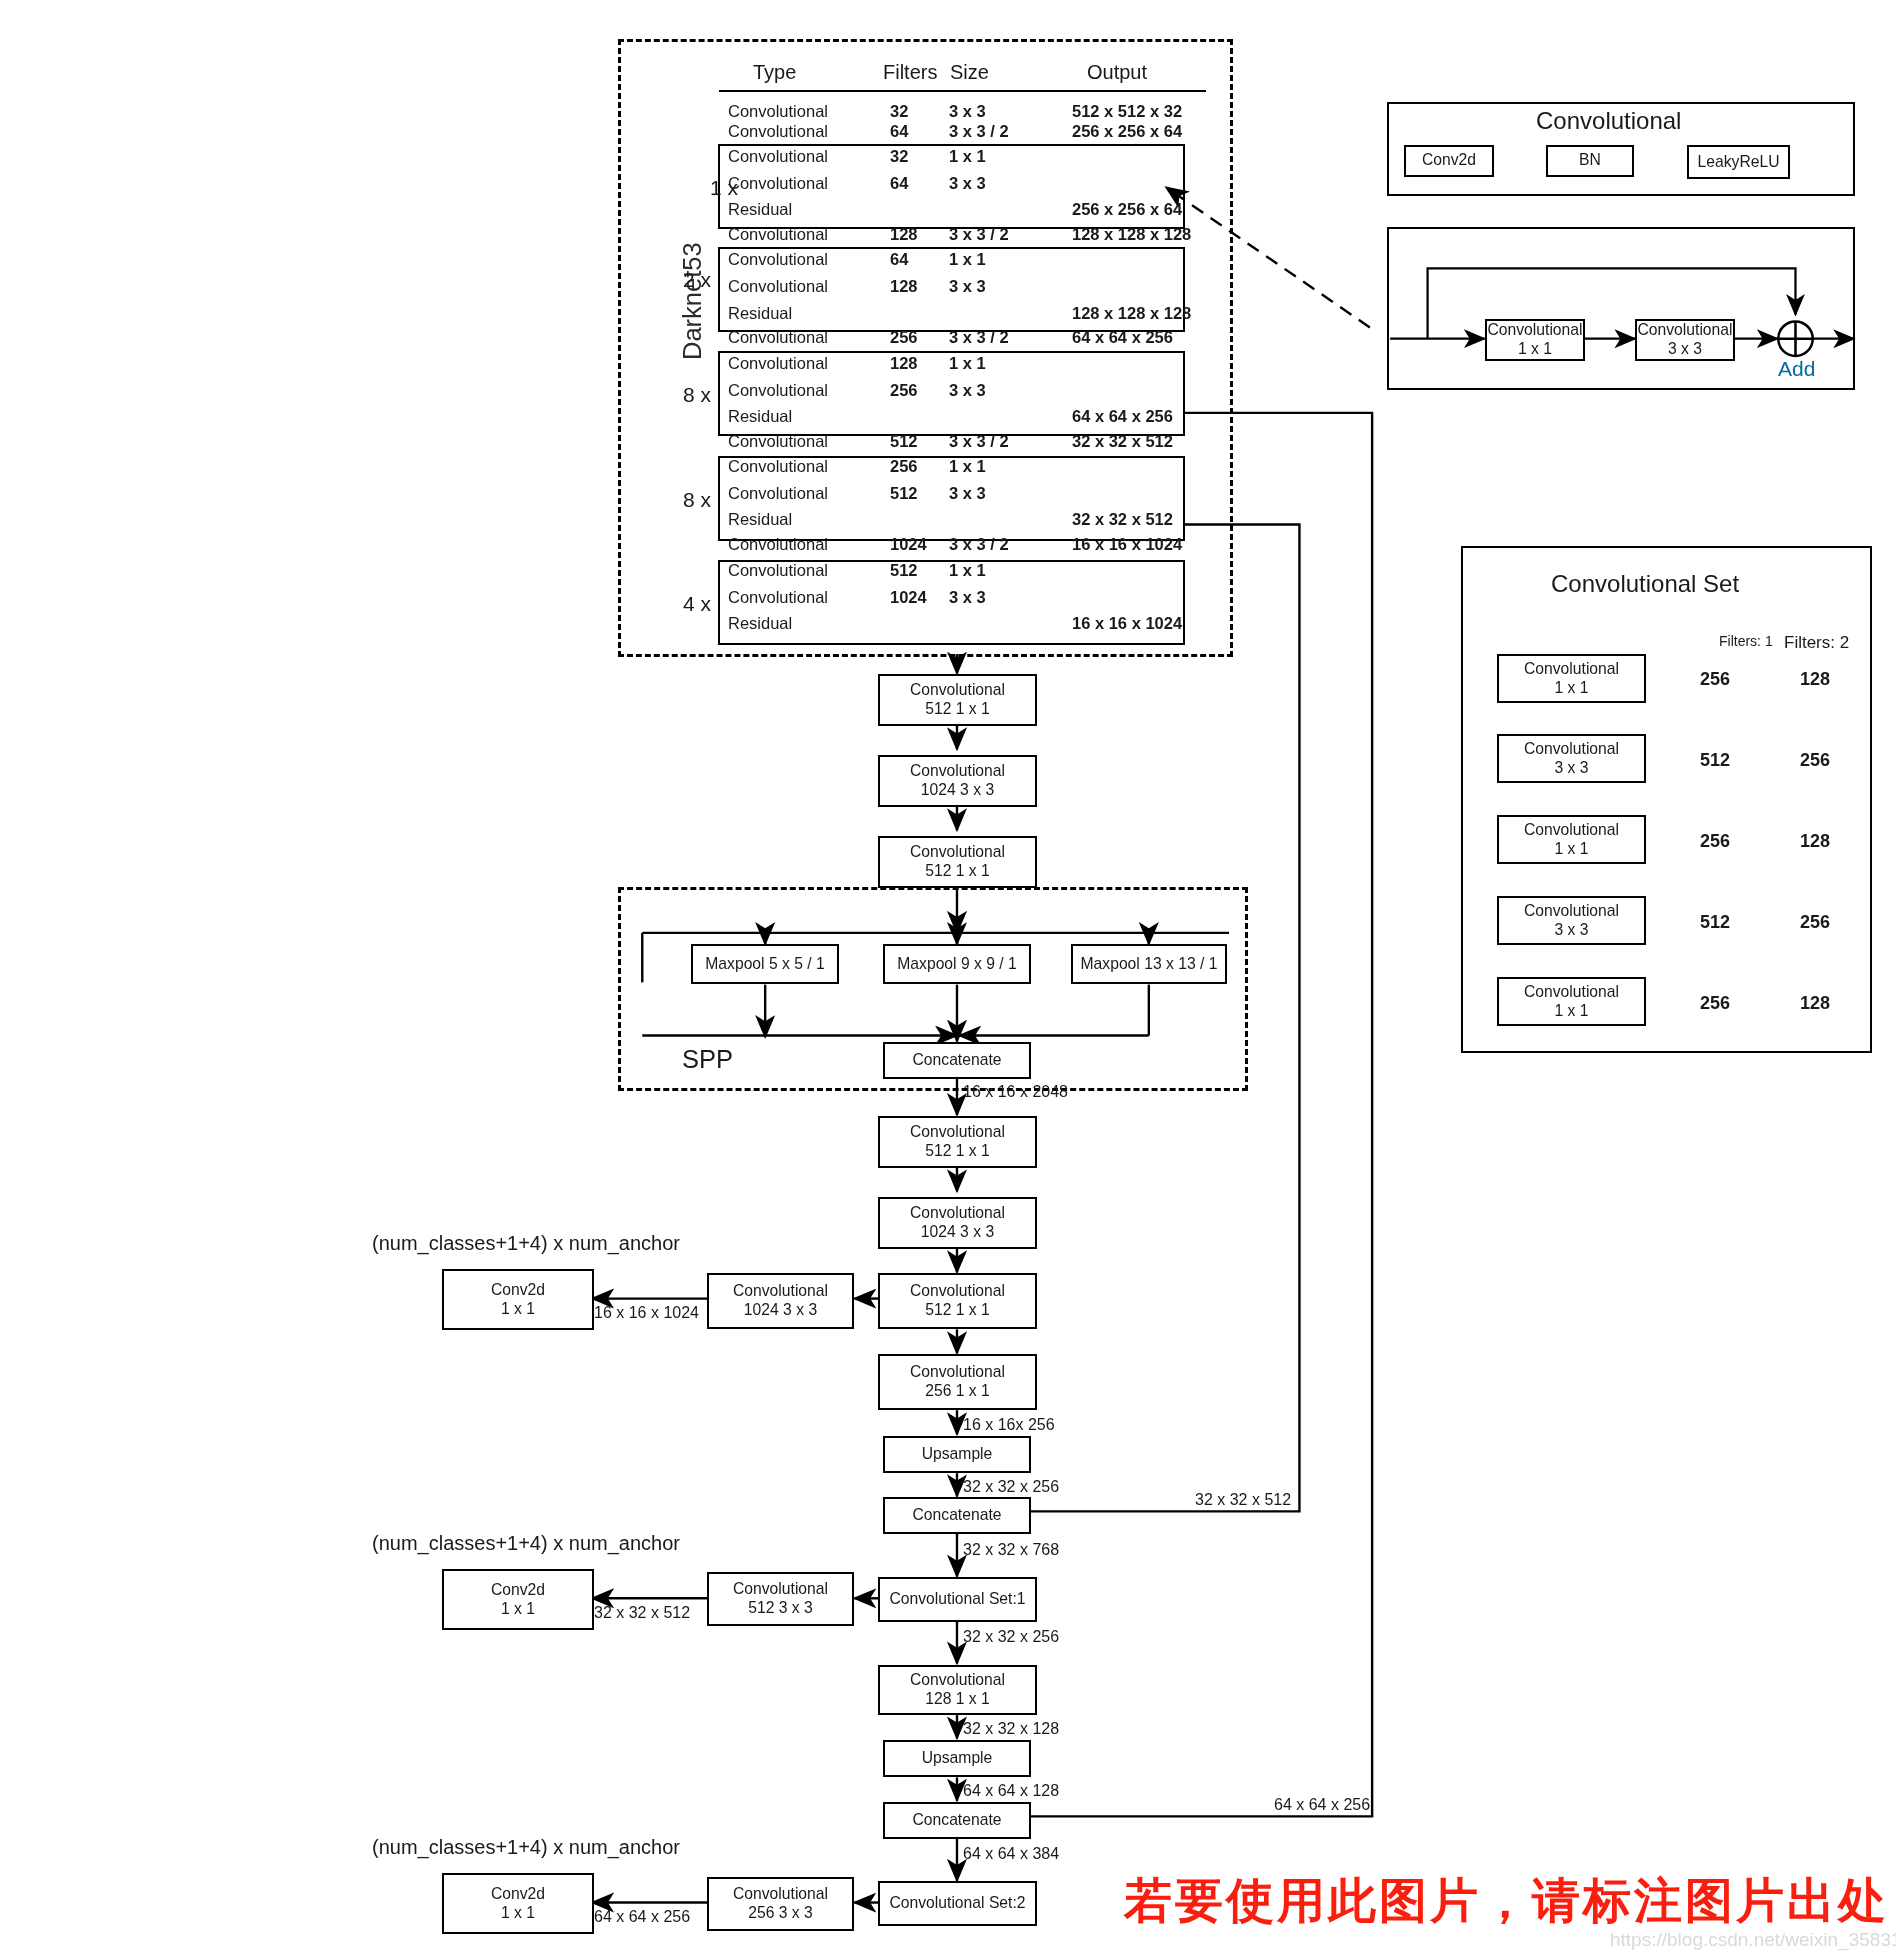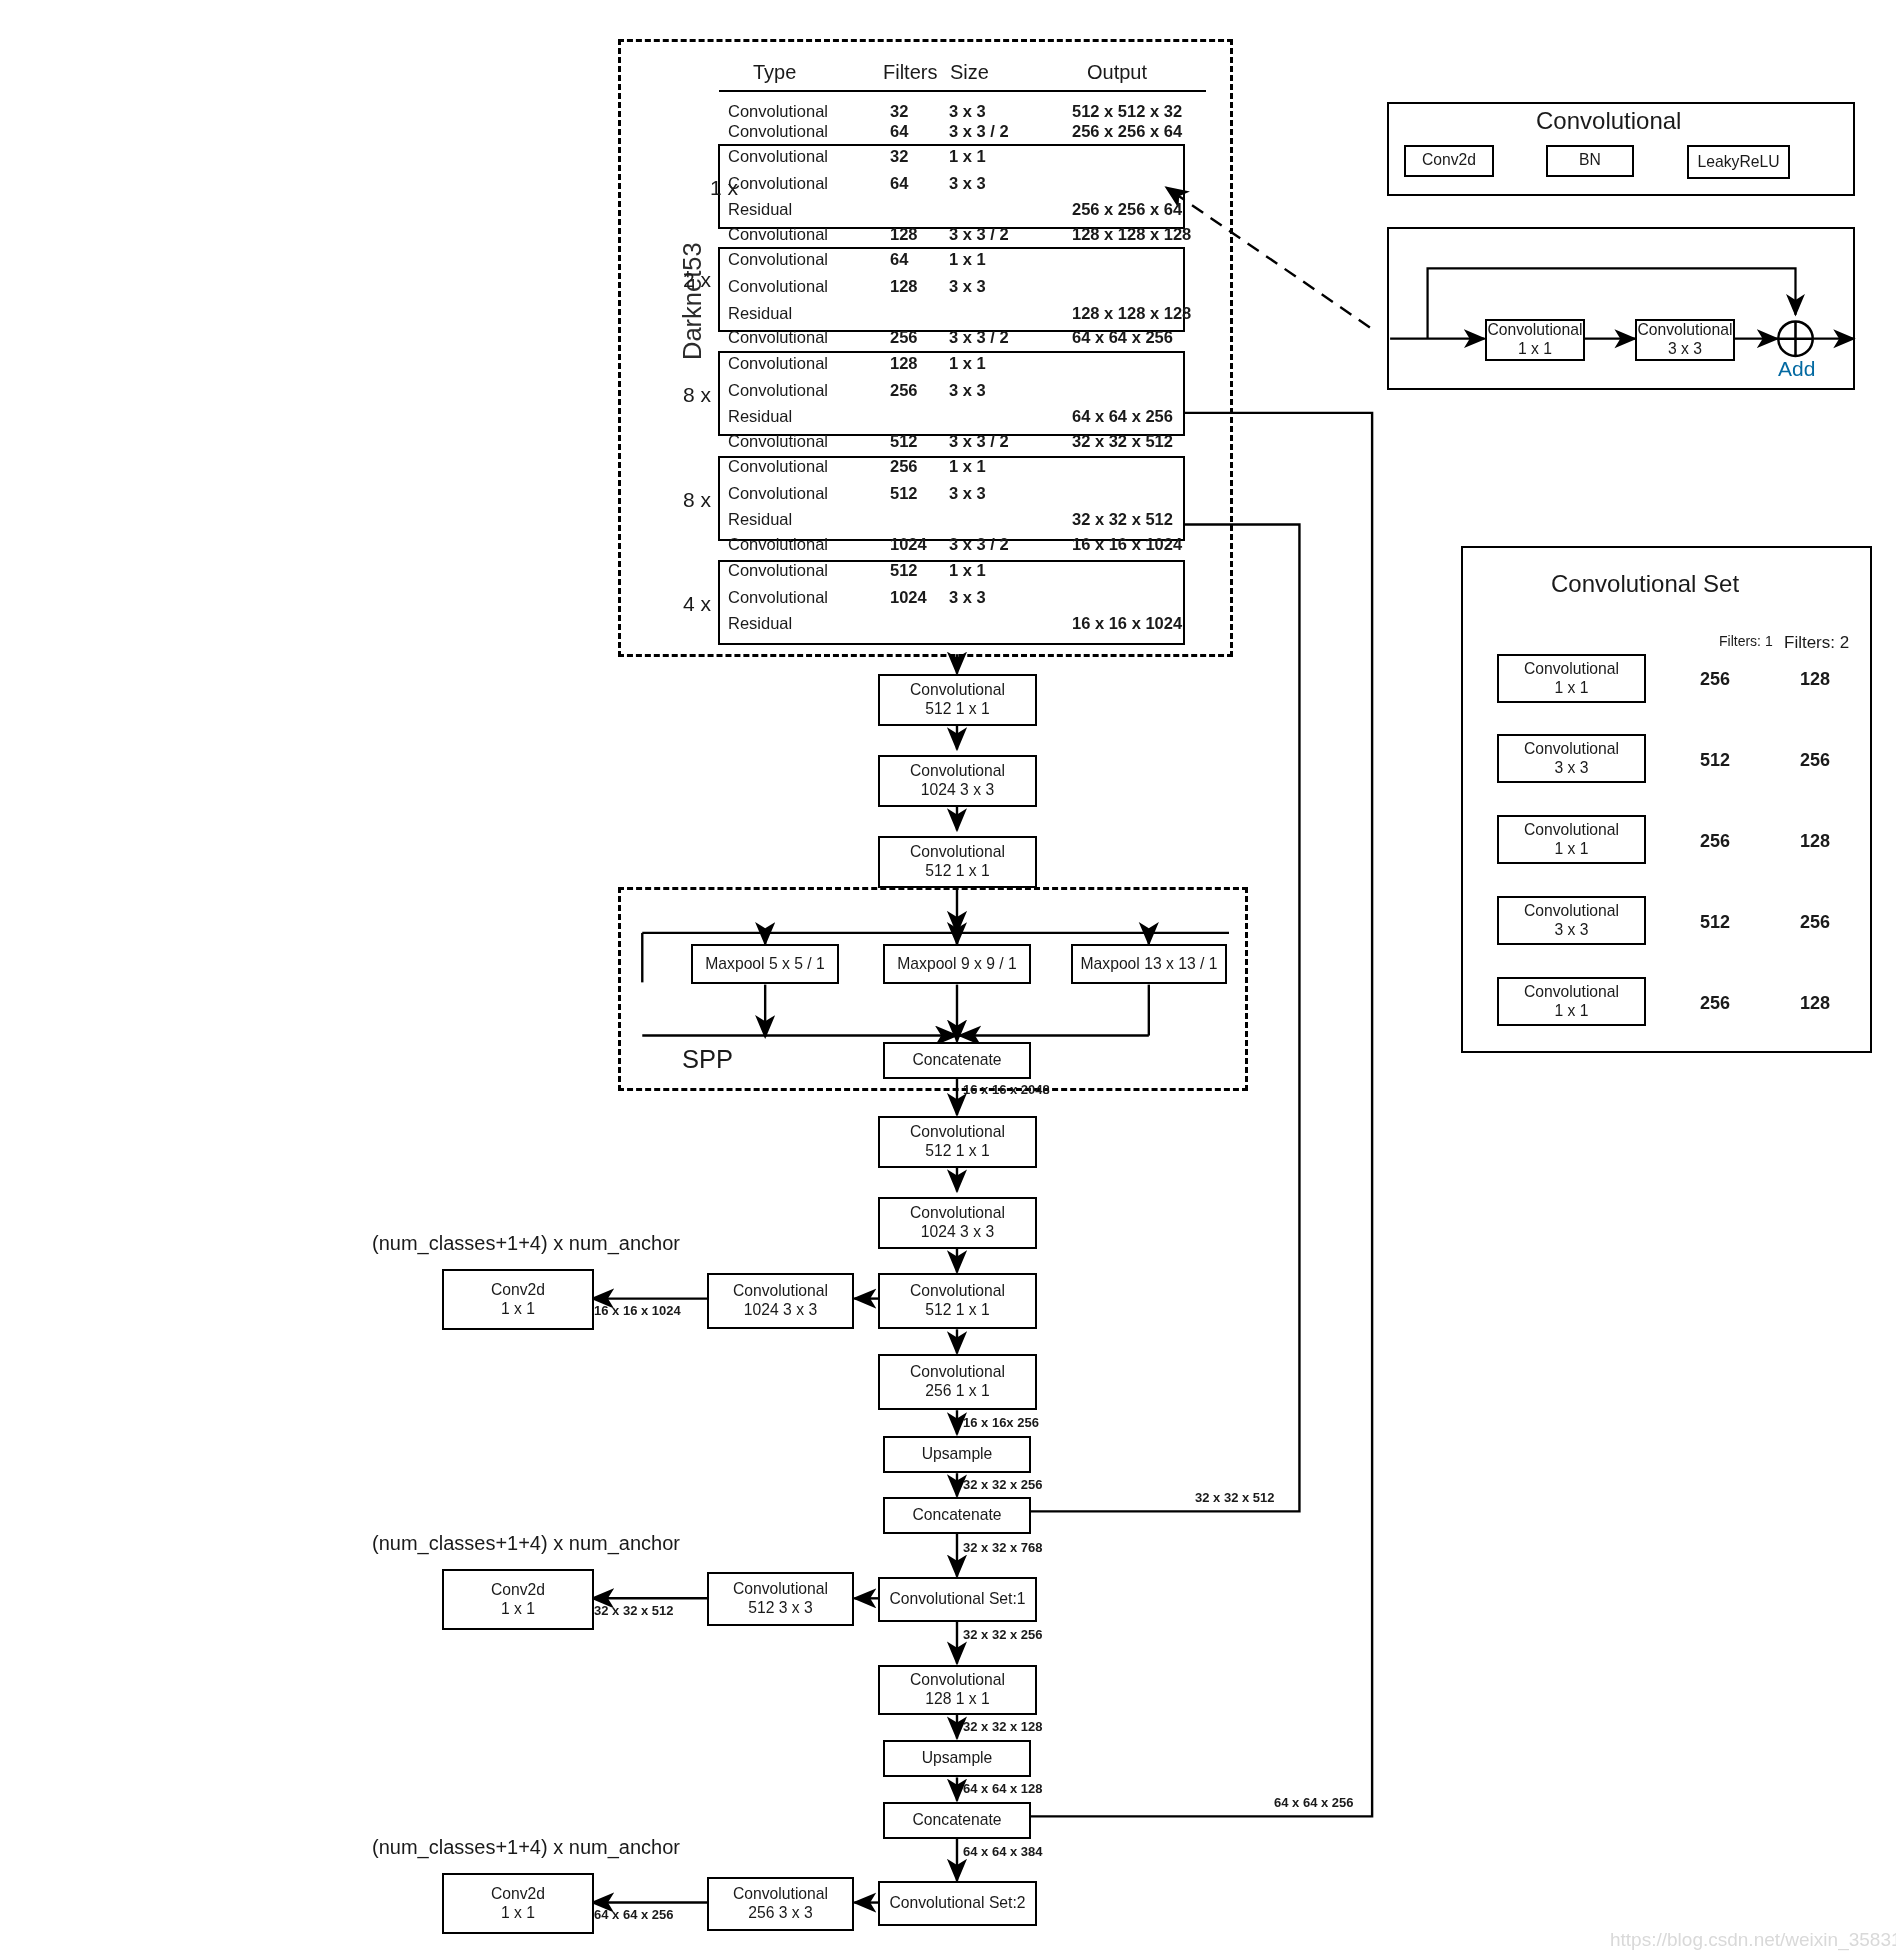--- a/index.html
+++ b/index.html
@@ -13,21 +13,21 @@
   .box .l2{display:block;}
   
   .dashed{border:3px dashed #000;background:transparent;}
   
   .txt{position:absolute;white-space:nowrap;line-height:1.1;}
   .hdr{font-size:20px;}
   .rowtxt{font-size:16.5px;}
   .rowbold{font-size:16.5px;font-weight:bold;}
   .mult{font-size:21px;}
   .boxtxt{font-size:15.7px;}
-  .dimlbl{font-size:13px;font-weight:bold;}
+  .dimlbl{font-size:16px;font-weight:normal;}
   .anchorlbl{font-size:20px;}
   .panel-title{font-size:24px;}
   .spp-lbl{font-size:25.5px;}
   .dk-lbl{font-size:25.5px;color:#2b2b2b;transform-origin:0 0;}
   .hrule{position:absolute;background:#000;}
   svg.lines{position:absolute;left:0;top:0;width:1896px;height:1955px;overflow:visible;}
   .wm{position:absolute;font-family:"DejaVu Sans",sans-serif;font-weight:bold;
       color:#fa1e0e;font-size:48px;letter-spacing:3px;white-space:nowrap;}
   .wm-url{position:absolute;font-size:19px;color:#d9d9d9;white-space:nowrap;
       font-family:"Liberation Sans",sans-serif;}
@@ -384,16 +384,17 @@
     <span class="l1">Convolutional</span>
     <span class="l2">256   3 x 3</span>
   </div>
   <div class="abs box boxtxt" style="left:442px;top:1873px;width:152px;height:61px;">
     <span class="l1">Conv2d</span>
     <span class="l2">1 x 1</span>
   </div>
   <div class="txt anchorlbl" style="left:372px;top:1836px;">(num_classes+1+4) x num_anchor</div>
   <div class="txt dimlbl" style="left:594px;top:1908px;">64 x 64 x 256</div>
 
+  <div class="wm" style="left:1124px;top:1869px;">若要使用此图片，请标注图片出处</div>
   <div class="wm-url" style="left:1610px;top:1929px;">https://blog.csdn.net/weixin_35831198</div>
 
 </div>
 
 
 </body></html>

